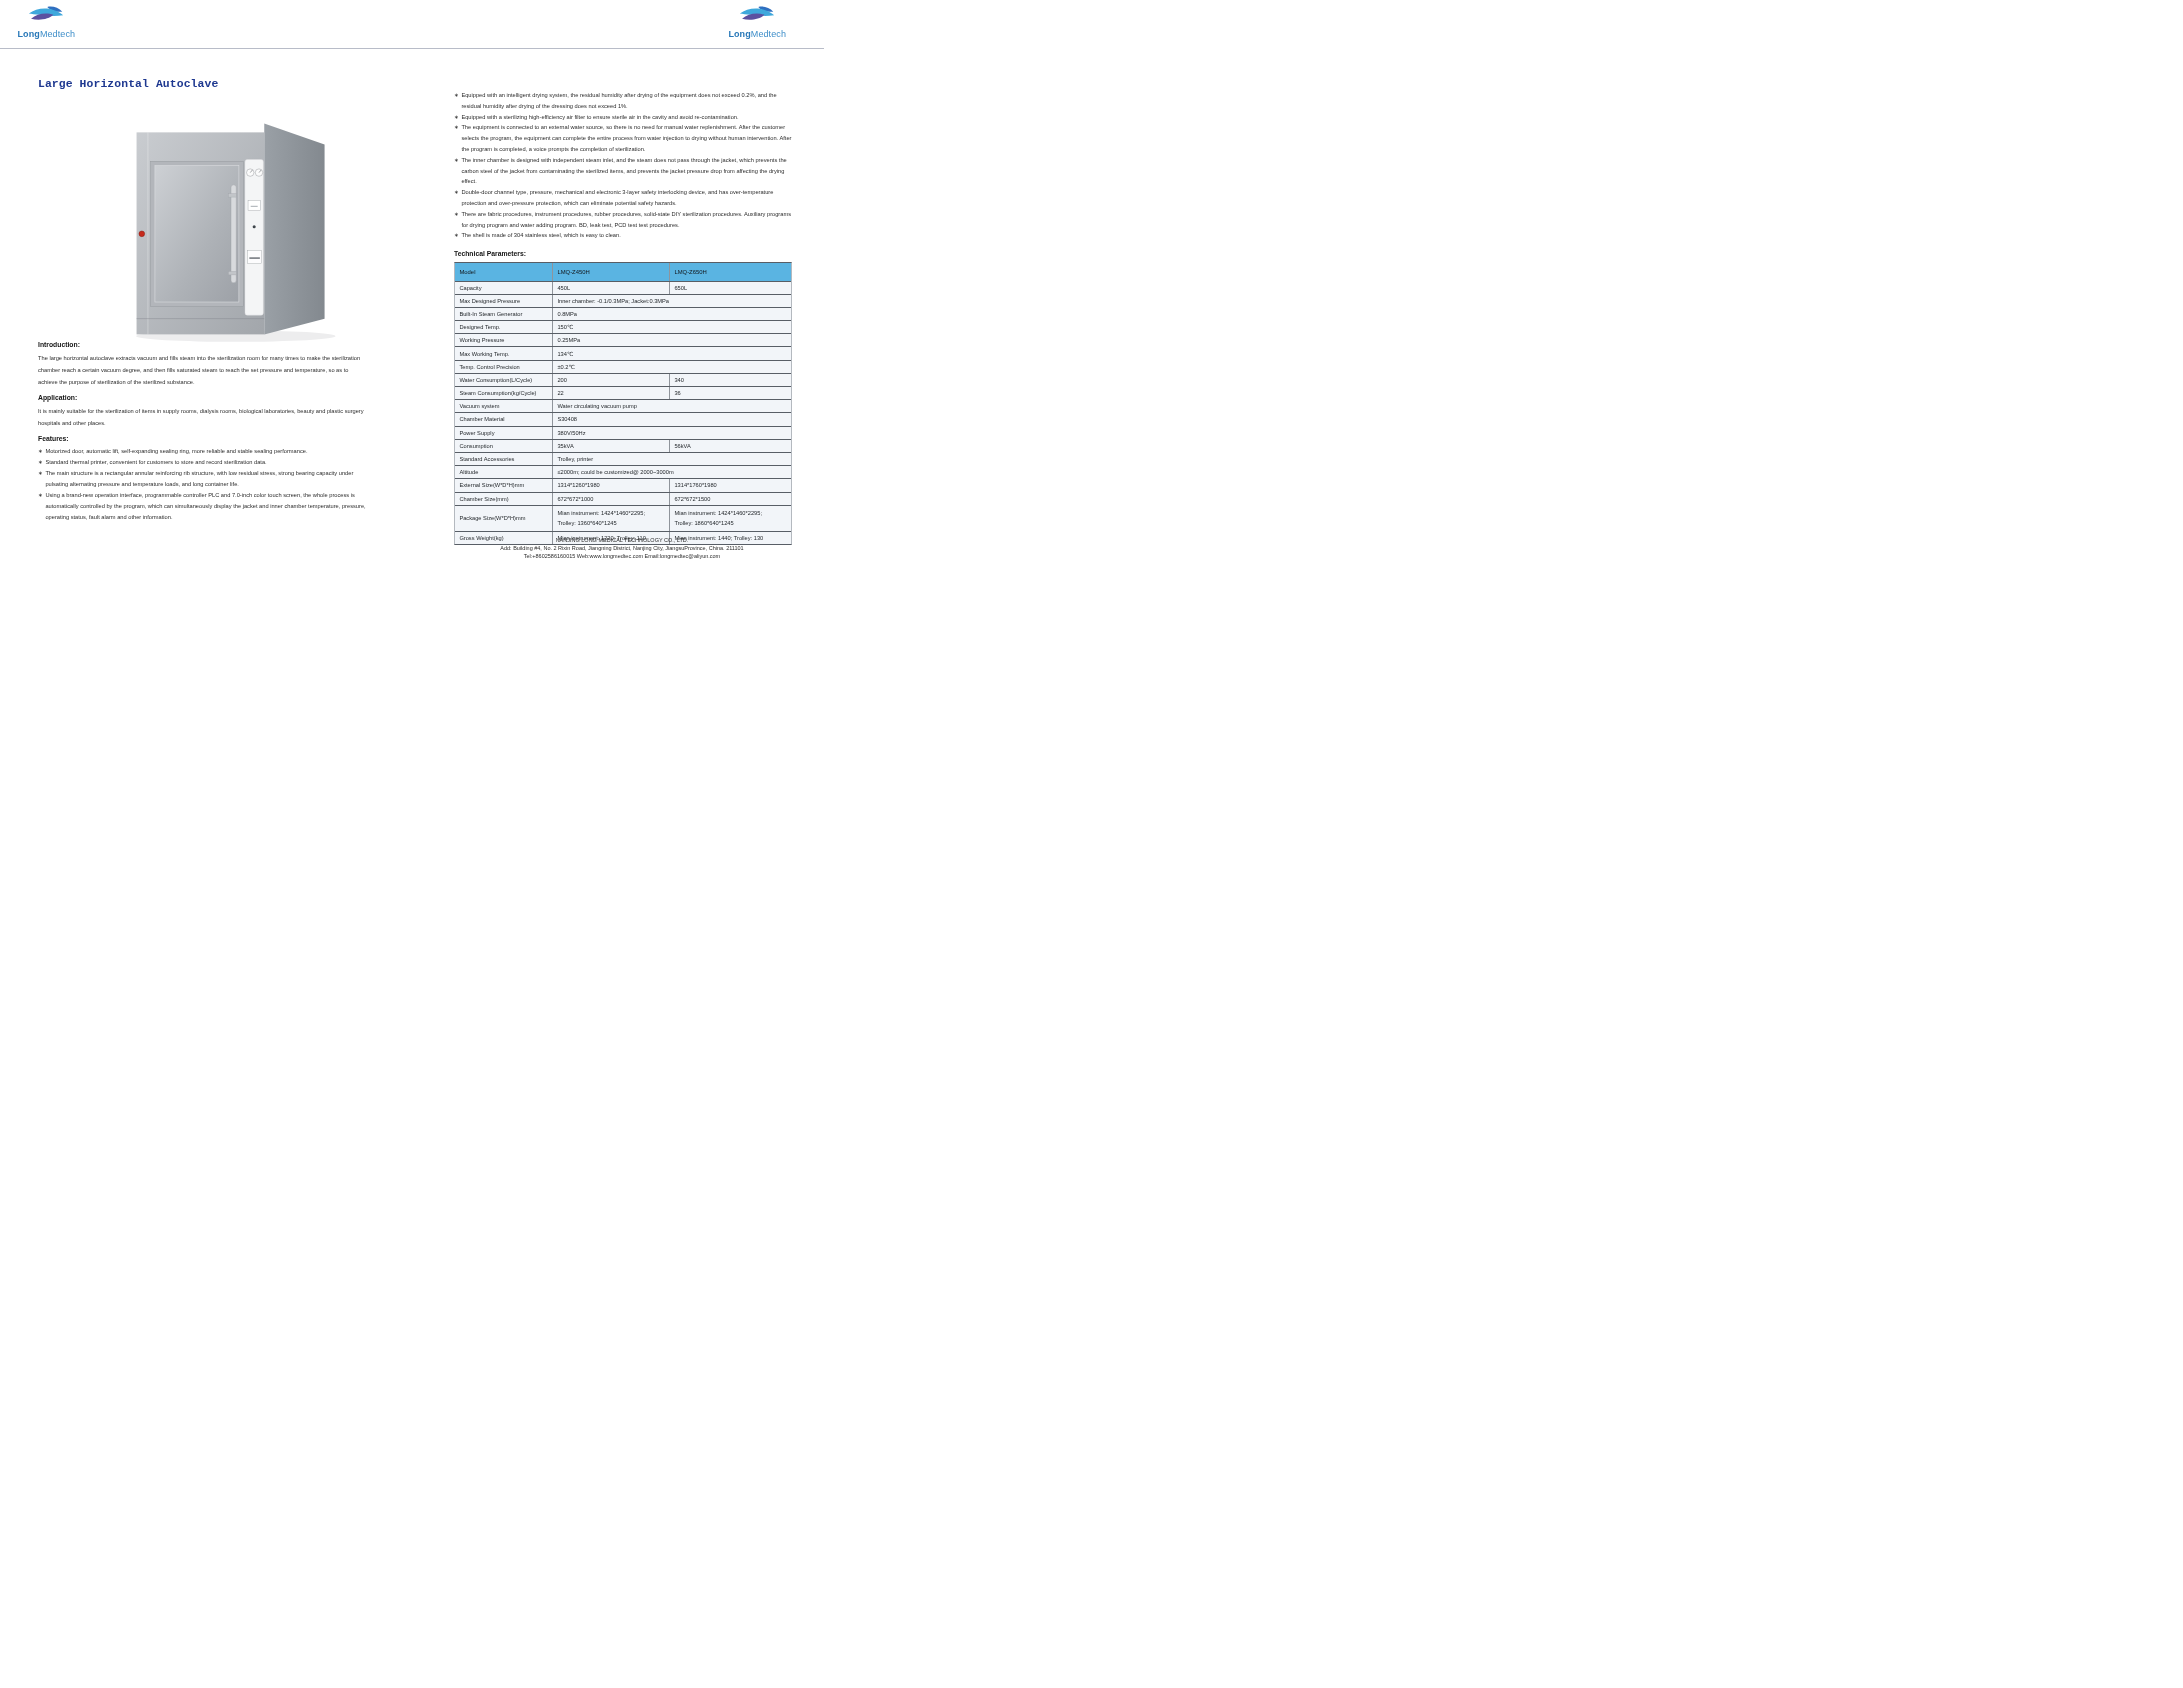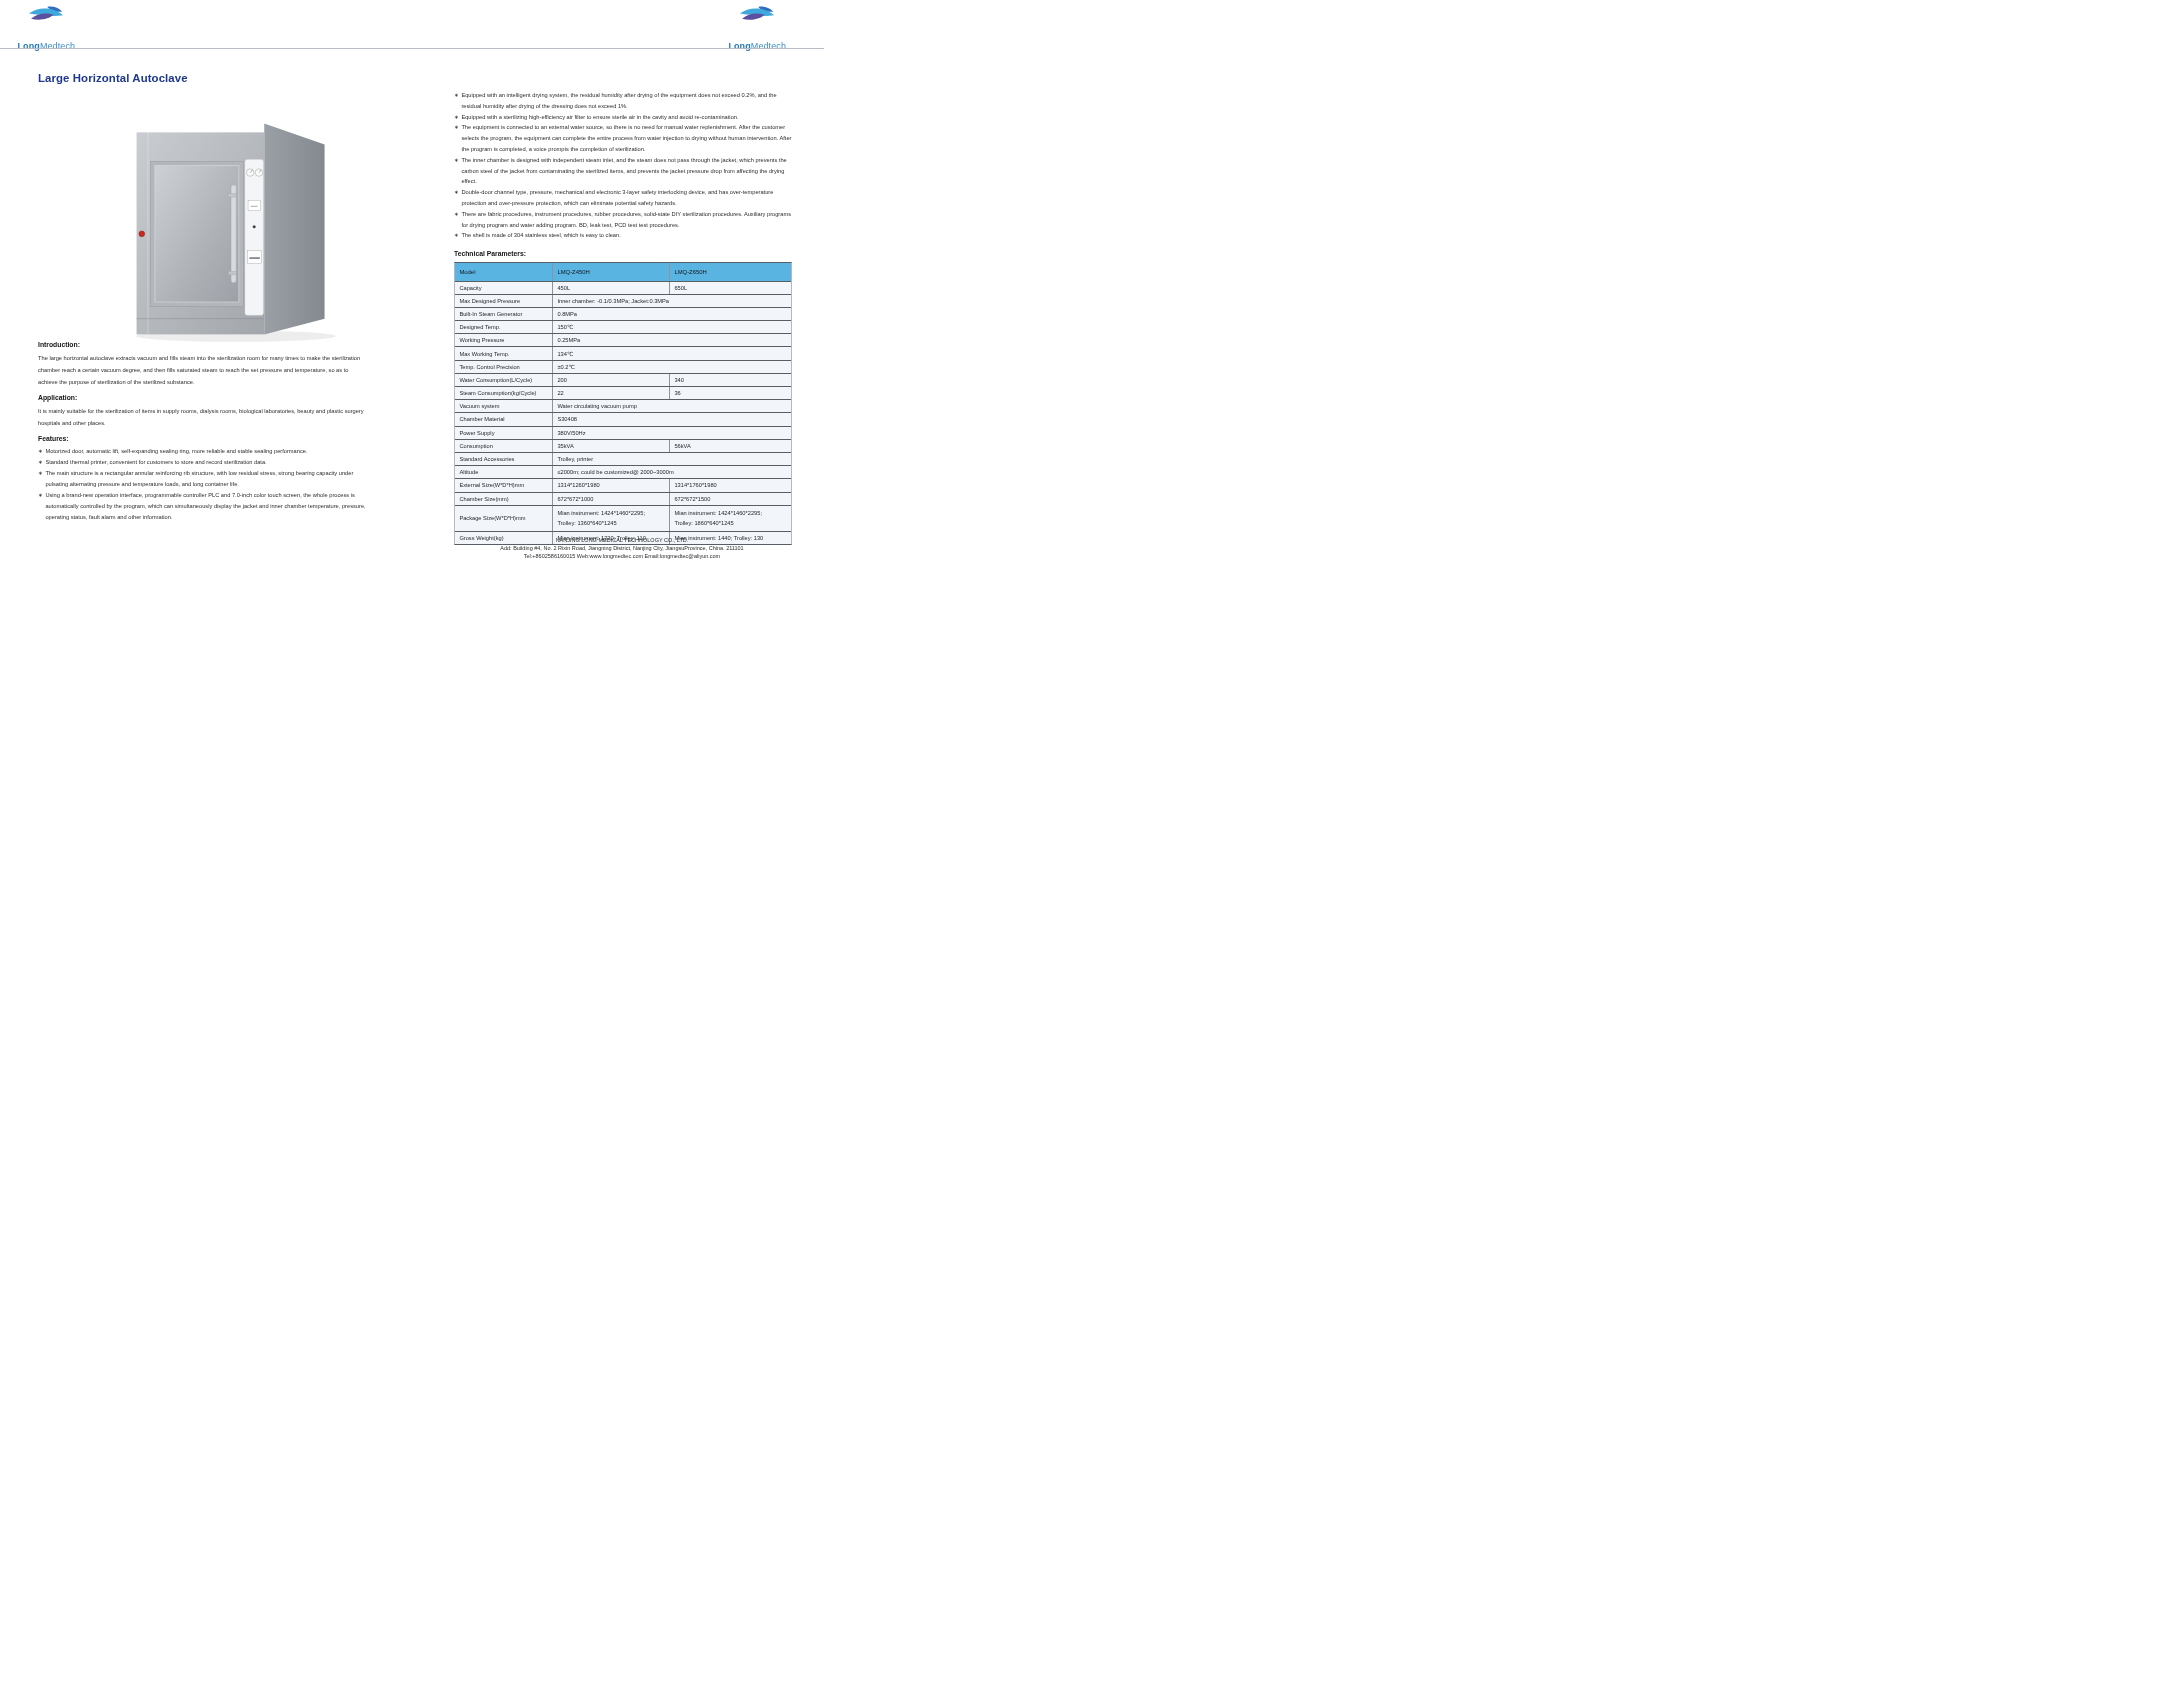--- a/index.html
+++ b/index.html
@@ -1,25 +1,25 @@
 <!DOCTYPE html>
 <html style="font-size:7px"><head>
 <meta charset="utf-8">
 <style>
   html,body{margin:0;padding:0;background:#ffffff;}
   body{width:824px;height:563px;position:relative;font-family:"Liberation Sans","DejaVu Sans",sans-serif;color:#2d2d2d;overflow:hidden;}
   .logo{position:absolute;top:6.1px;width:79px;}
   .logo-left{left:17.5px;}
   .logo-right{right:16.6px;}
   .swoosh{display:block;margin-left:10.5px;}
-  .logo-text{font-size:9px;letter-spacing:0.1px;margin-top:20px;white-space:nowrap;}
+  .logo-text{font-size:9px;letter-spacing:0.1px;margin-top:8px;white-space:nowrap;}
   .logo-text .b{font-weight:700;color:#2878b8;}
   .logo-text .l{font-weight:400;color:#3e8ec9;}
   .header-rule{position:absolute;left:0;right:0;top:48px;height:1.3px;background:#b8bcc8;}
-  .page-title{position:absolute;left:38px;top:72px;font-size:11.4px;font-weight:700;color:#1e3890;letter-spacing:0.1px;}
+  .page-title{position:absolute;left:38px;top:78px;font-size:11.4px;font-weight:700;color:#1e3890;letter-spacing:0.1px;font-family:Liberation Mono, monospace;}
   .machine{position:absolute;left:133px;top:121px;}
   .left-col{position:absolute;left:38px;top:341px;width:331px;}
   .sec-h{font-size:6.8px;font-weight:700;color:#141414;margin:0 0 3.9px 0;}
   .sec{margin:0 0 5.7px 0;}
   .para{font-size:5.7px;line-height:12.2px;margin:0;width:328px;color:#2d2d2d;}
   .blist{margin:0.9px 0 0 0;}
   .bullet{font-size:5.7px;line-height:11px;padding-left:7.4px;text-indent:-7.4px;color:#2d2d2d;}
   .bmark{display:inline-block;text-indent:0;width:7.4px;}
   .right-col{position:absolute;left:454px;top:90px;width:340px;}
   .right-col .bullet{line-height:10.8px;}

